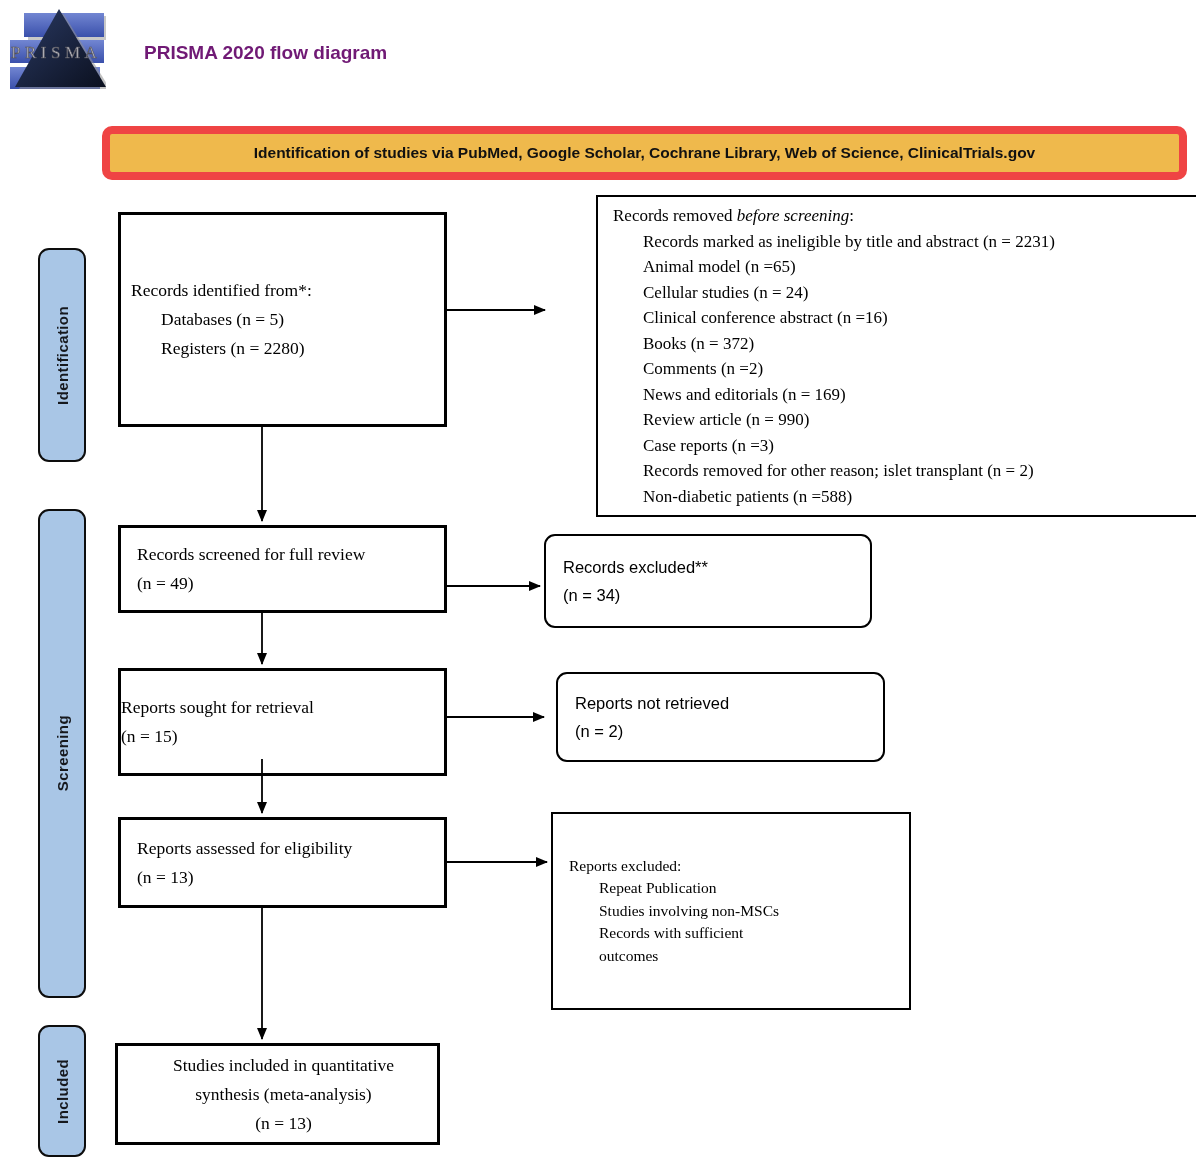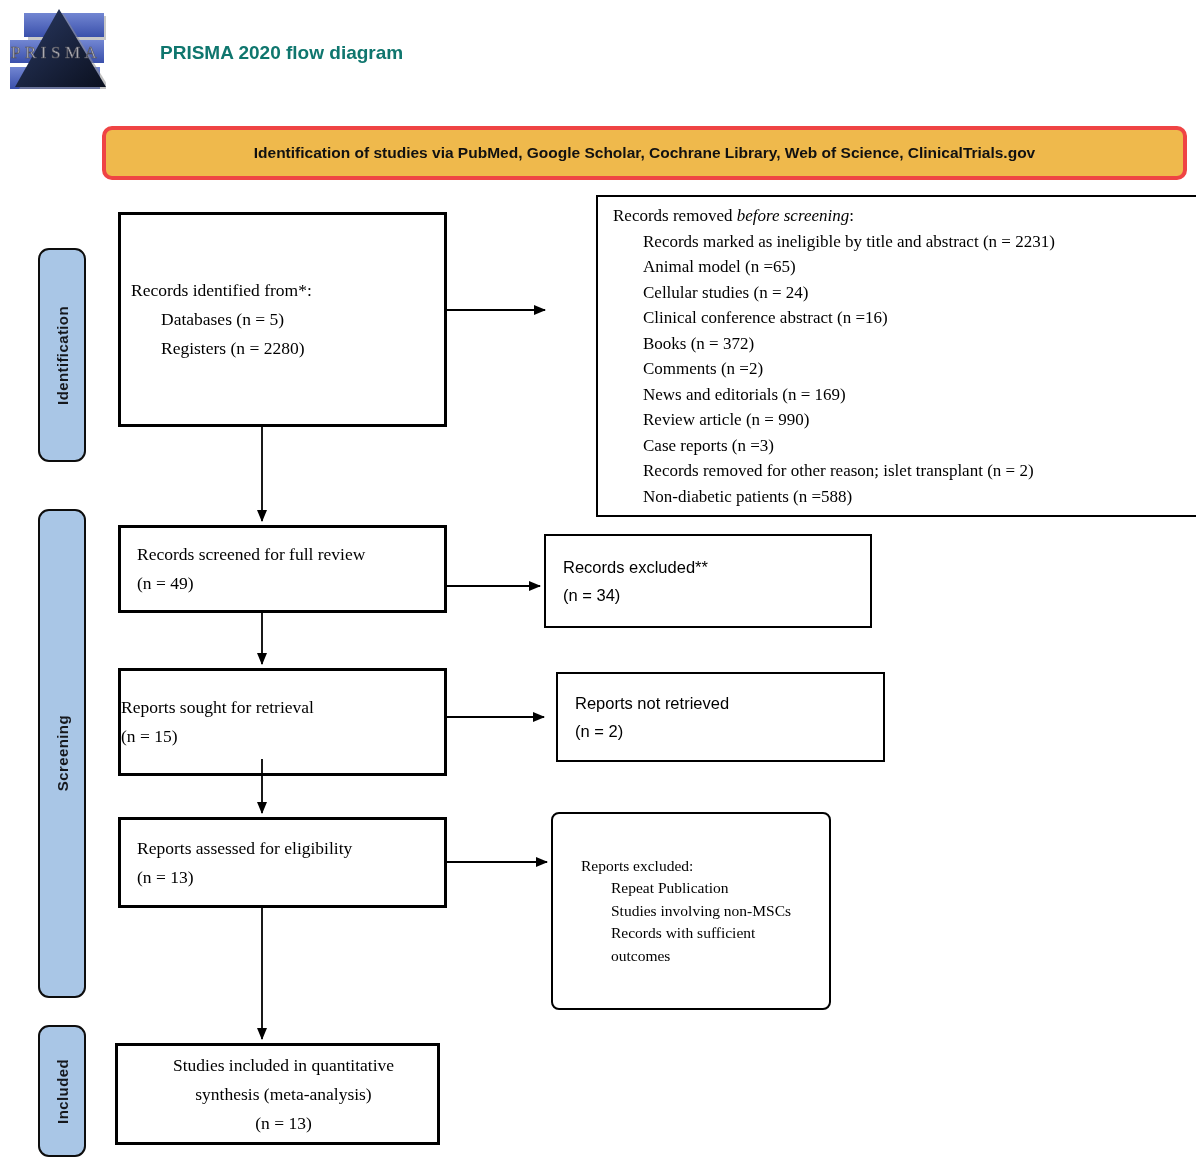--- a/index.html
+++ b/index.html
@@ -3,27 +3,27 @@
 <meta charset="utf-8">
 <style>
   html,body{margin:0;padding:0;background:#ffffff;}
   .canvas{
     position:relative;width:1196px;height:1174px;background:#ffffff;overflow:hidden;
     font-family:"Liberation Sans",sans-serif;color:#000;
   }
   
   .logo{position:absolute;left:7px;top:5px;width:99px;height:84px;}
   .page-title{
-    position:absolute;left:160px;top:42px;
-    font-family:"Liberation Sans",sans-serif;font-weight:700;font-size:19px;color:#0f766e;
+    position:absolute;left:144px;top:42px;
+    font-family:"Liberation Sans",sans-serif;font-weight:700;font-size:19px;color:#701a75;
   }
   
   .banner{
     position:absolute;left:102px;top:126px;width:1085px;height:54px;box-sizing:border-box;
-    background:#EFB94C;border:4px solid #ef4444;border-radius:10px;
+    background:#EFB94C;border:8px solid #ef4444;border-radius:10px;
     display:flex;align-items:center;justify-content:center;
   }
   .banner span{font-weight:700;font-size:15.5px;color:#111;}
   
   .stage{
     position:absolute;left:38px;width:48px;box-sizing:border-box;
     background:#A9C6E6;border:2px solid #0d0d0d;border-radius:11px;
     display:flex;align-items:center;justify-content:center;
   }
   .stage span{
@@ -32,32 +32,32 @@
   }
   #stage-identification{top:248px;height:214px;}
   #stage-screening{top:509px;height:489px;}
   #stage-included{top:1025px;height:132px;}
   
   .box{
     position:absolute;box-sizing:border-box;background:#fff;border:2px solid #000;
     display:flex;flex-direction:column;justify-content:center;
   }
   .serif{font-family:"Liberation Serif","DejaVu Serif",serif;font-size:17.5px;line-height:29px;}
-  .sans{font-family:"Liberation Sans",sans-serif;font-size:16.5px;line-height:28px;}
+  .sans{font-family:"Liberation Sans",sans-serif;font-size:16.5px;line-height:28px;border-radius:11px;}
   .indent{padding-left:30px;}
   #box-identified{left:118px;top:212px;width:329px;height:215px;border-width:3px;padding-left:10px;}
   #box-removed{left:548px;top:195px;width:640px;height:322px;padding-left:15px;padding-right:4px;
                font-size:17px;line-height:25.5px;margin-left:48px;}
   #box-screened{left:118px;top:525px;width:329px;height:88px;border-width:3px;padding-left:16px;}
   #box-rec-excluded{left:544px;top:534px;width:328px;height:94px;padding-left:17px;}
   #box-sought{left:118px;top:668px;width:329px;height:108px;border-width:3px;}
   #box-not-retrieved{left:548px;top:672px;width:329px;height:90px;padding-left:17px;margin-left:8px;}
   #box-assessed{left:118px;top:817px;width:329px;height:91px;border-width:3px;padding-left:16px;}
-  #box-rep-excluded{left:551px;top:812px;width:280px;height:198px;padding-left:28px;
-                    font-size:15.5px;line-height:22.5px;border-radius:8px;}
+  #box-rep-excluded{left:551px;top:812px;width:360px;height:198px;padding-left:16px;
+                    font-size:15.5px;line-height:22.5px;}
   #box-included{left:115px;top:1043px;width:325px;height:102px;border-width:3px;padding-left:12px;text-align:center;}
   .em-italic{font-style:italic;}
   
   .arrows{position:absolute;left:0;top:0;pointer-events:none;}
 </style>
 </head>
 <body>
 
 <div class="canvas">
 

